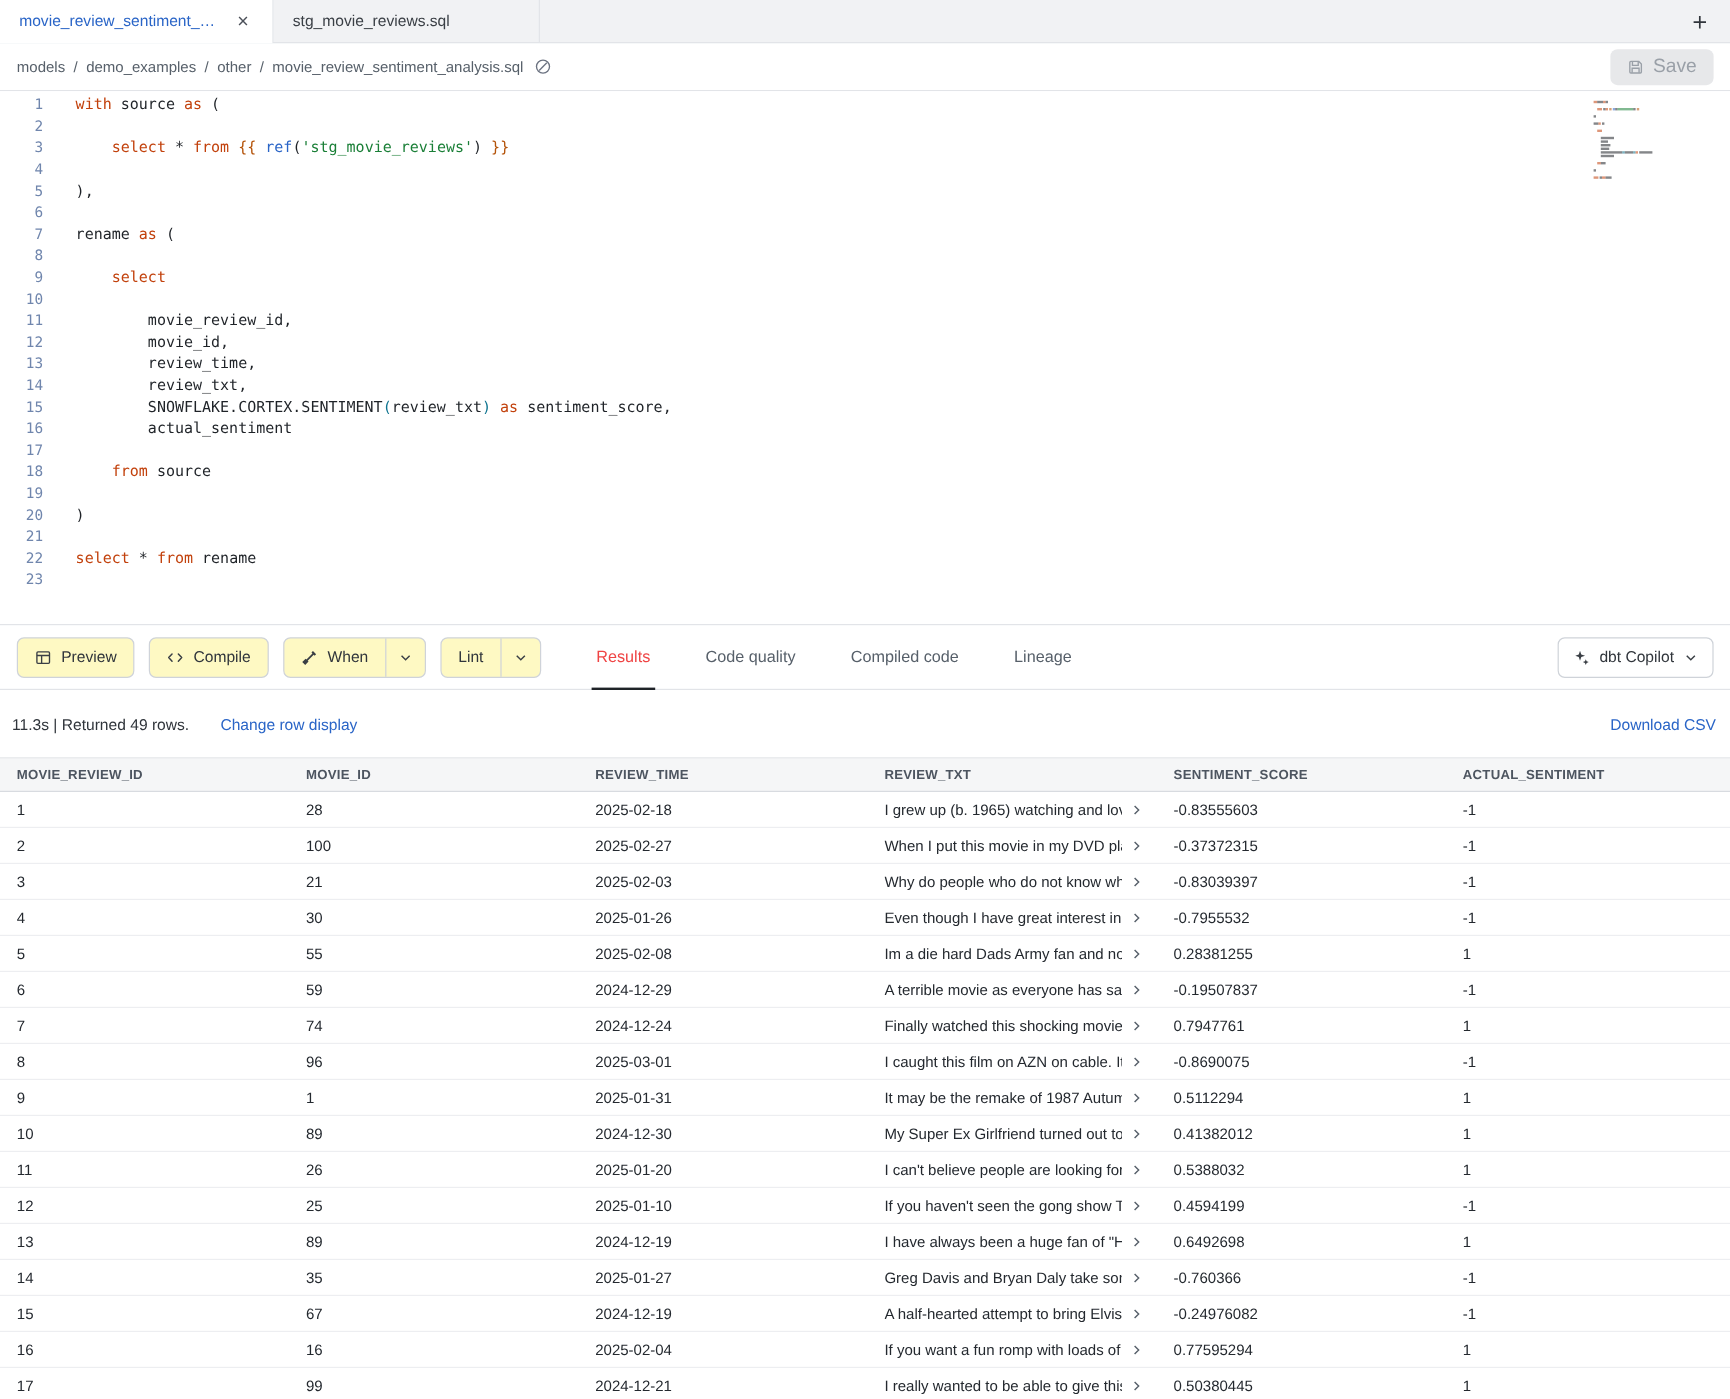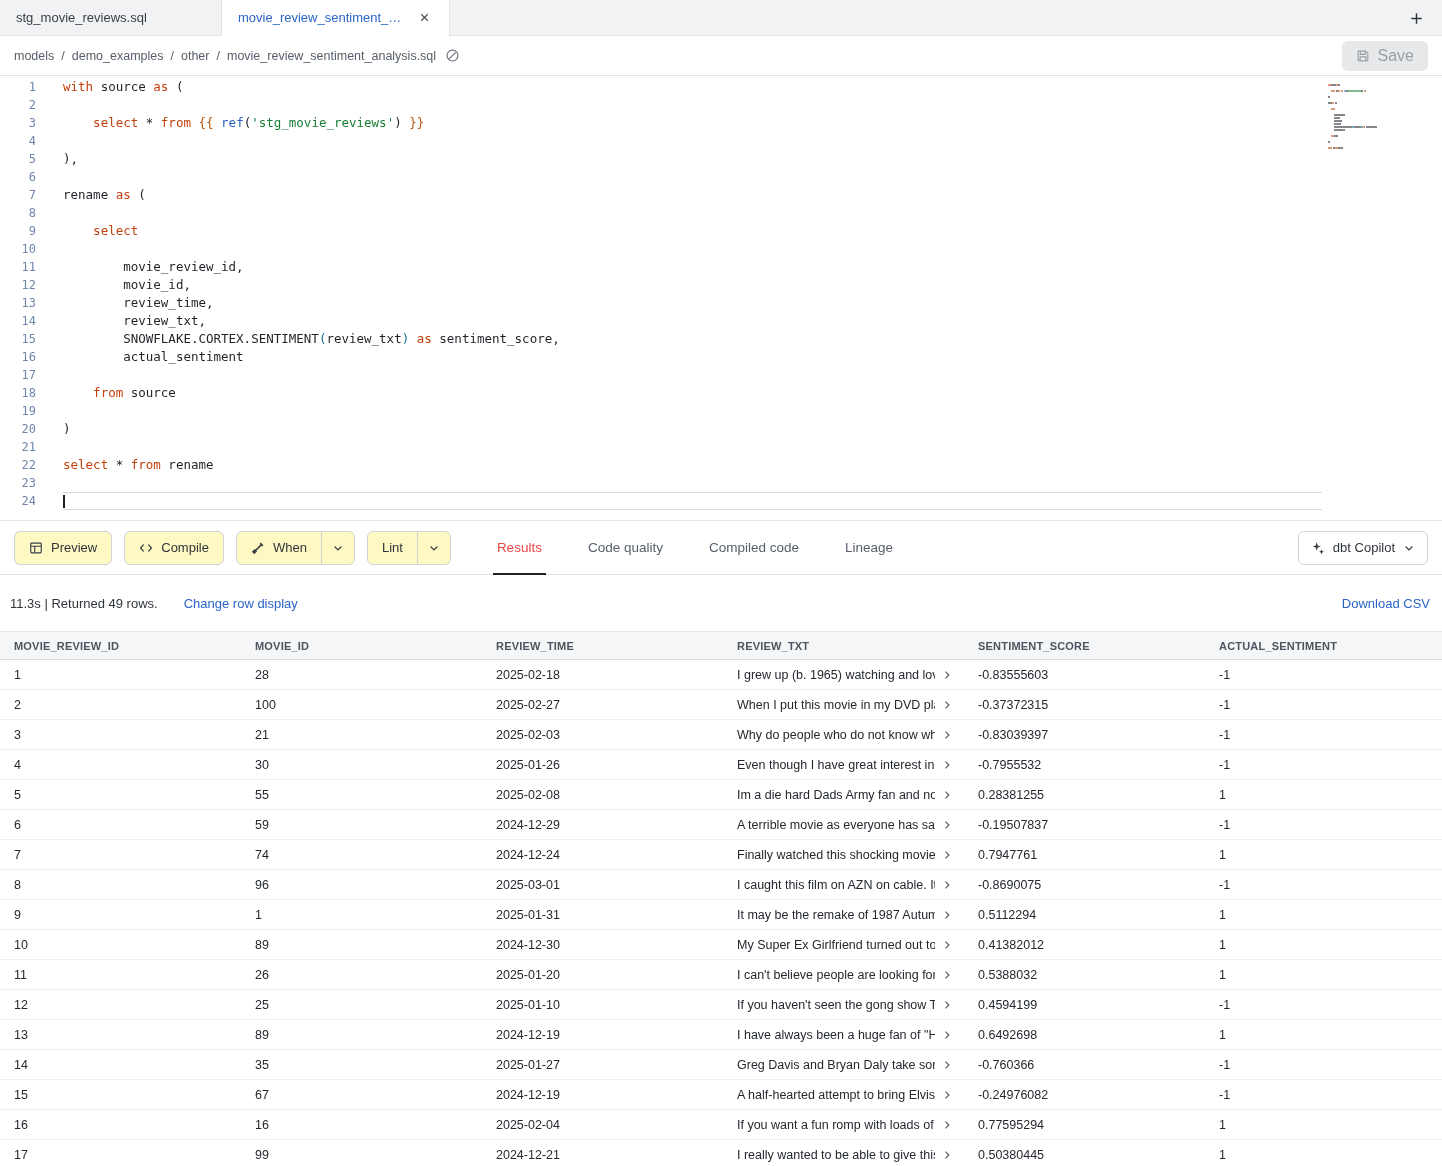--- a/index.html
+++ b/index.html
@@ -56,30 +56,30 @@
   .grow { display:flex; height:30px; border-bottom:1px solid #edeef1; align-items:center; }
   .gcell { width:241px; flex:none; padding-left:14px; font-size:12.5px; color:#24292f; white-space:nowrap; overflow:hidden; }
   .gcell.review { display:flex; align-items:center; overflow:visible; }
   .review-text { display:inline-block; width:198px; overflow:hidden; white-space:nowrap; }
   .expand-btn { width:16px; height:16px; display:flex; align-items:center; justify-content:center; margin-left:4px; flex:none; }
 </style>
 </head>
 <body>
 
 <div class="tabbar">
-  <div class="tab">
-    <span class="tab-label">stg_movie_reviews.sql</span>
-  </div>
   <div class="tab active">
     <span class="tab-label">movie_review_sentiment_…</span>
     <span class="tab-close">
       <svg width="13" height="13" viewBox="0 0 16 16" stroke="#4b5059" stroke-width="1.5" fill="none">
           <path d="M4 4l8 8M12 4l-8 8"></path>
         </svg>
     </span>
+  </div>
+  <div class="tab">
+    <span class="tab-label">stg_movie_reviews.sql</span>
   </div>
   <div class="newtab">
     <svg width="15" height="15" viewBox="0 0 16 16" stroke="#30353b" stroke-width="1.5" fill="none">
         <path d="M8 2.5v11M2.5 8h11"></path>
       </svg>
   </div>
 </div>
 
 <div class="crumbbar">
   <div class="crumbs">
@@ -193,24 +193,20 @@
         <div class="line-code"></div>
       </div>
       <div class="code-line">
         <div class="gutter-num">22</div>
         <div class="line-code"><span style="color: rgb(194, 65, 12);">select</span><span style="color: rgb(31, 35, 40);"> * </span><span style="color: rgb(194, 65, 12);">from</span><span style="color: rgb(31, 35, 40);"> rename</span></div>
       </div>
       <div class="code-line">
         <div class="gutter-num">23</div>
         <div class="line-code"></div>
       </div>
-      <div class="code-line">
-        <div class="gutter-num">24</div>
-        <div class="line-code current"><span class="cursor"></span></div>
-      </div>
     </div>
   <div class="minimap">
       <div class="mm-line">
         <span style="width: 2.8px; background: rgb(194, 65, 12); opacity: 0.55;"></span>
         <span style="width: 0.7px;"></span>
         <span style="width: 4.2px; background: rgb(31, 35, 40); opacity: 0.55;"></span>
         <span style="width: 2px; background: rgb(194, 65, 12); opacity: 0.55;"></span>
         <span style="width: 0.7px;"></span>
         <span style="width: 2px; background: rgb(31, 35, 40); opacity: 0.55;"></span>
       </div>

